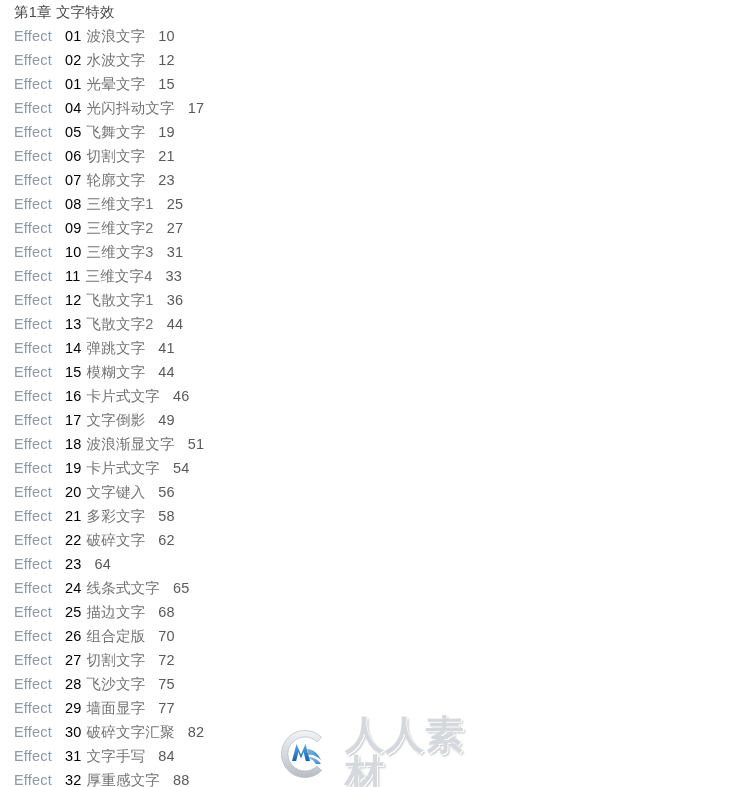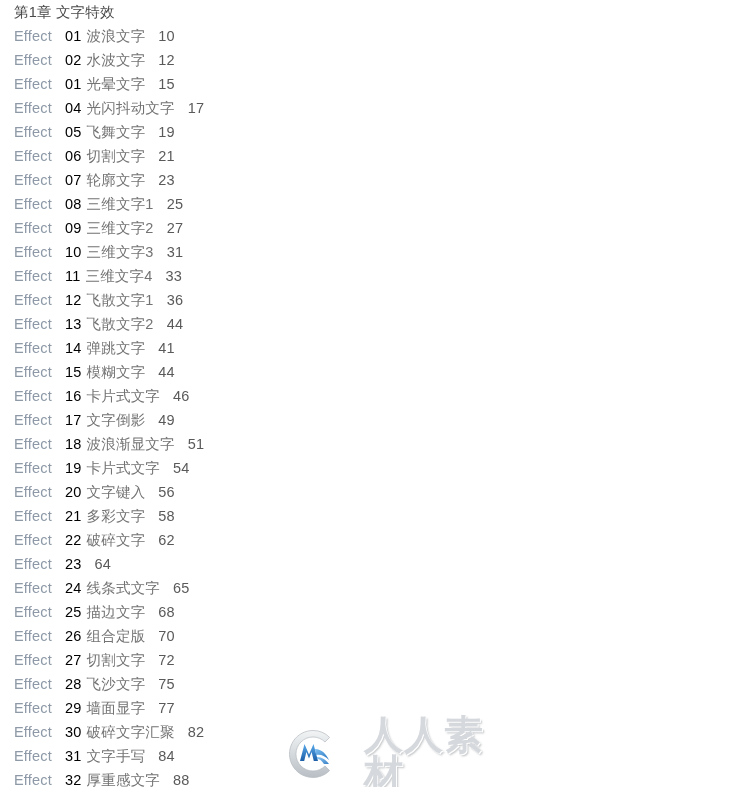--- a/index.html
+++ b/index.html
@@ -74,27 +74,27 @@
   .entry-page {
     color: #5a5a5a;
     margin-left: 13px;
     font-size: 14.5px;
     font-family: "Liberation Sans", sans-serif;
   }
 
   
   .watermark {
     position: absolute;
-    left: 286px;
+    left: 278px;
     top: 724px;
     width: 200px;
     height: 60px;
     display: flex;
     align-items: center;
-    gap: 24px;
+    gap: 13px;
     pointer-events: none;
     user-select: none;
   }
 
   .wm-mark {
     position: relative;
     width: 54px;
     height: 54px;
     flex: 0 0 54px;
   }

